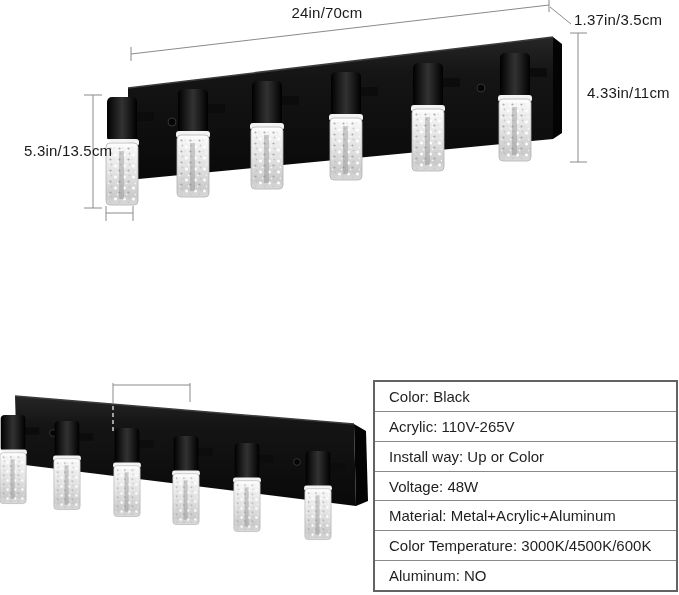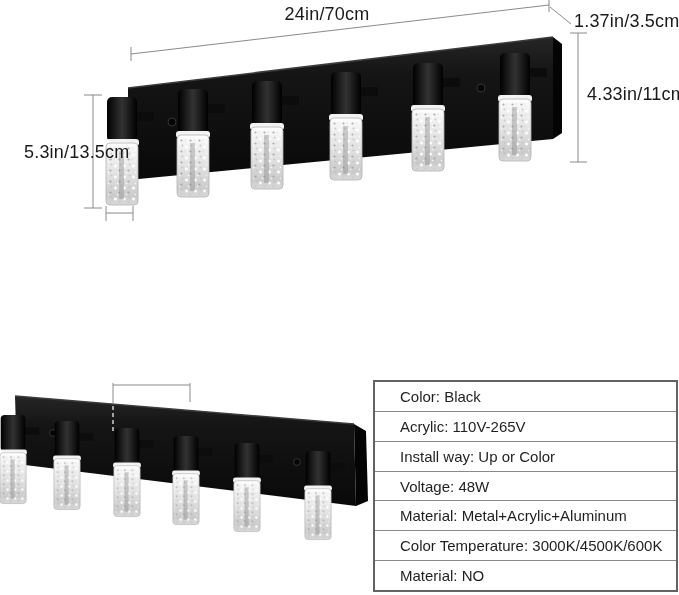--- a/index.html
+++ b/index.html
@@ -6,40 +6,40 @@
   .canvas{
     position:relative;
     width:679px;height:595px;
     background:#ffffff;
     font-family:"Liberation Sans", sans-serif;
     overflow:hidden;
   }
   svg{position:absolute;display:block;}
   .dim-label{
     position:absolute;
-    font-size:18px;
+    font-size:15px;
     color:#1a1a1a;
     white-space:nowrap;
     letter-spacing:0.2px;
   }
   .center{text-align:center;}
   .right{text-align:right;padding-left:24px;}
   .spec-table{
     position:absolute;
     left:373px;top:380px;
     width:305px;height:212px;
     box-sizing:border-box;
     border:2px solid #636363;
     display:flex;flex-direction:column;
     background:#ffffff;
   }
   .spec-row{
     flex:1;
     display:flex;align-items:center;
-    padding-left:25px;
+    padding-left:14px;
     font-size:15px;color:#1f1f1f;
     border-top:1px solid #8a8a8a;
   }
   .spec-row:first-child{border-top:none;}
 </style>
 </head>
 <body>
 
 <div class="canvas">
 
@@ -154,16 +154,16 @@
 
 
 
   <div class="spec-table">
     <div class="spec-row">Color: Black</div>
     <div class="spec-row">Acrylic: 110V-265V</div>
     <div class="spec-row">Install way: Up or Color</div>
     <div class="spec-row">Voltage: 48W</div>
     <div class="spec-row">Material: Metal+Acrylic+Aluminum</div>
     <div class="spec-row">Color Temperature: 3000K/4500K/600K</div>
-    <div class="spec-row">Material: NO</div>
+    <div class="spec-row">Aluminum: NO</div>
   </div>
 
 </div>
 
 </body></html>

